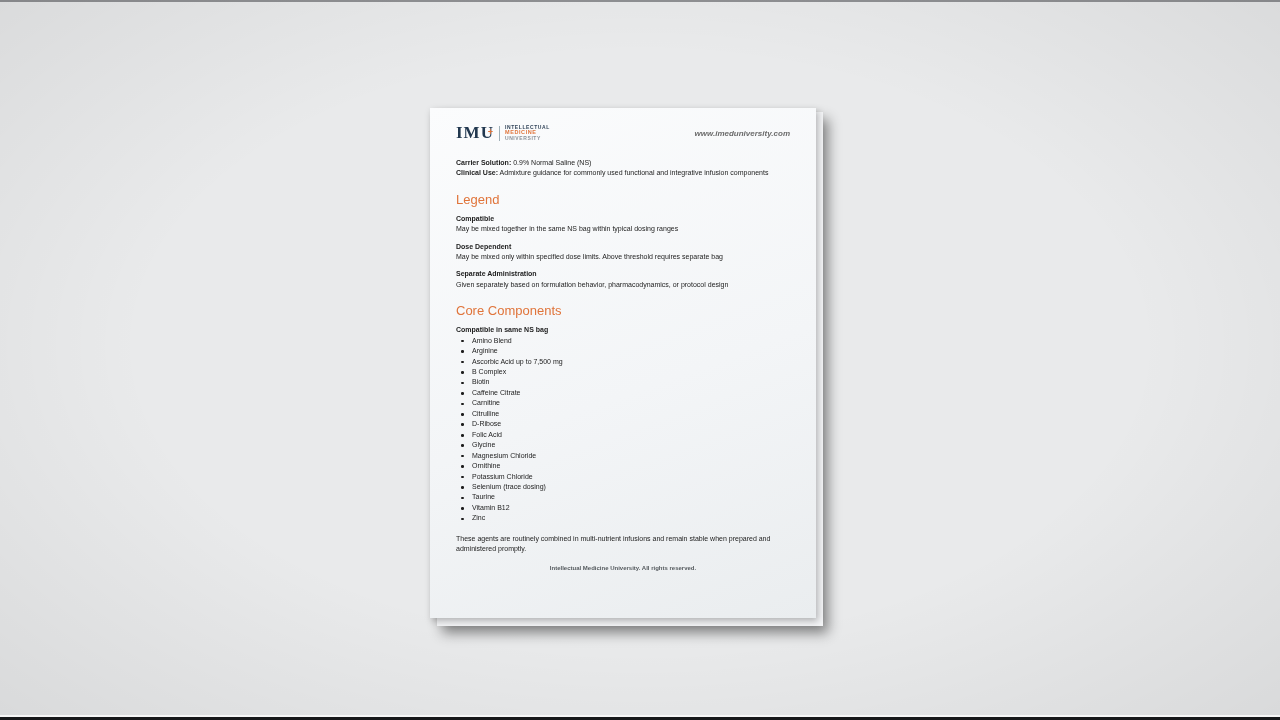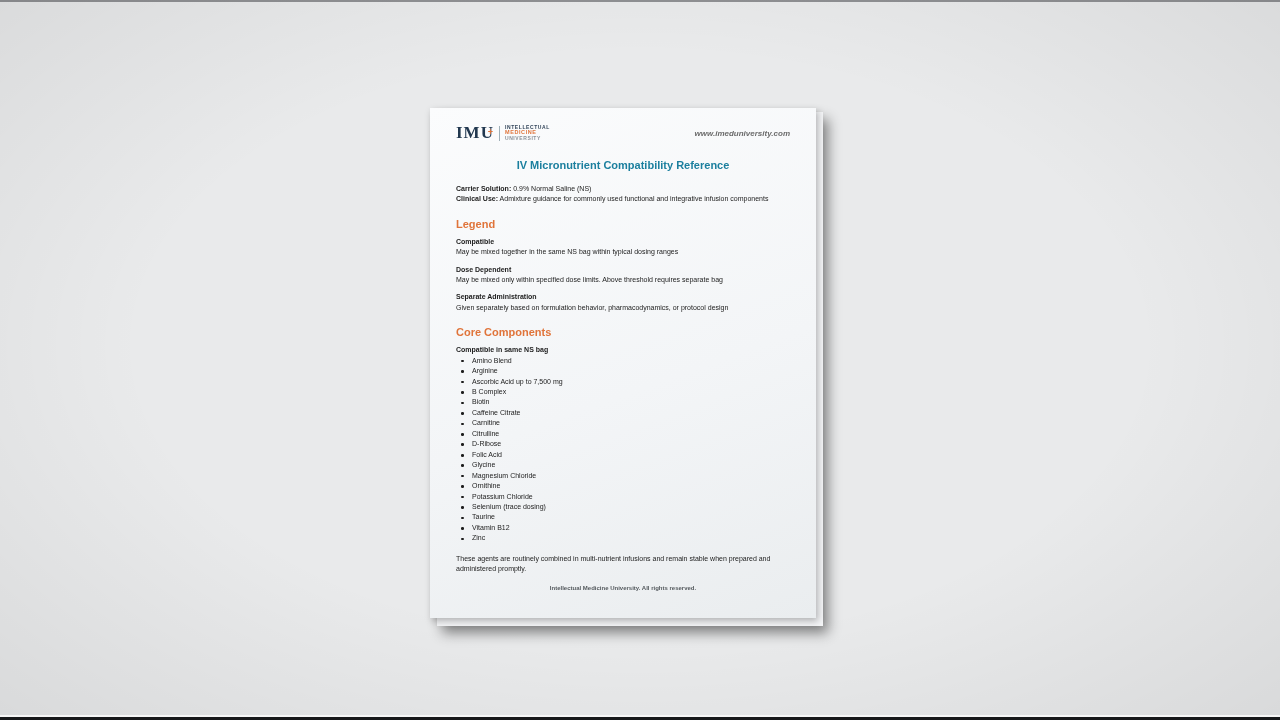--- a/index.html
+++ b/index.html
@@ -57,21 +57,21 @@
     font-size:11px;font-weight:bold;color:#1b7f9e;
   }
 
   
   .intro{margin-top:13px;}
   .body-line{margin:0;font-size:7px;line-height:10.4px;}
   .body-line b{font-weight:bold;}
 
   
   .section-heading{
-    margin:13px 0 0 0;font-size:11px;font-weight:bold;color:#e0743a;
+    margin:13px 0 0 0;font-size:13px;font-weight:normal;color:#e0743a;
   }
 
   
   .legend-entry{margin-top:7px;}
   .legend-term{margin:0;font-size:7px;font-weight:bold;line-height:10.4px;}
   .legend-desc{margin:0;font-size:7px;line-height:10.4px;}
 
   .subheading{margin:7px 0 0 0;font-size:7px;font-weight:bold;line-height:10.4px;}
 
   ul.components{
@@ -110,21 +110,20 @@
         <span class="logo-divider"></span>
         <span class="logo-lines">
           <span class="logo-line l1">INTELLECTUAL</span>
           <span class="logo-line l2">MEDICINE</span>
           <span class="logo-line l3">UNIVERSITY</span>
         </span>
       </div>
       <div class="header-url">www.imeduniversity.com</div>
     </div>
 
-    <h1 class="doc-title">IV Micronutrient Compatibility Reference</h1>
 
     <div class="intro">
       <p class="body-line"><b>Carrier Solution:</b> <span>0.9% Normal Saline (NS)</span></p>
       <p class="body-line"><b>Clinical Use:</b> <span>Admixture guidance for commonly used functional and integrative infusion components</span></p>
     </div>
 
     <h2 class="section-heading">Legend</h2>
 
     <div class="legend-entry">
       <p class="legend-term">Compatible</p>

